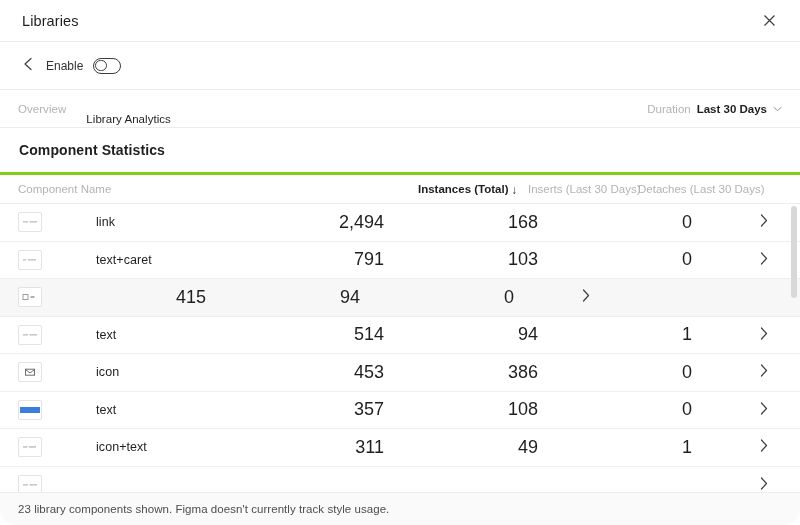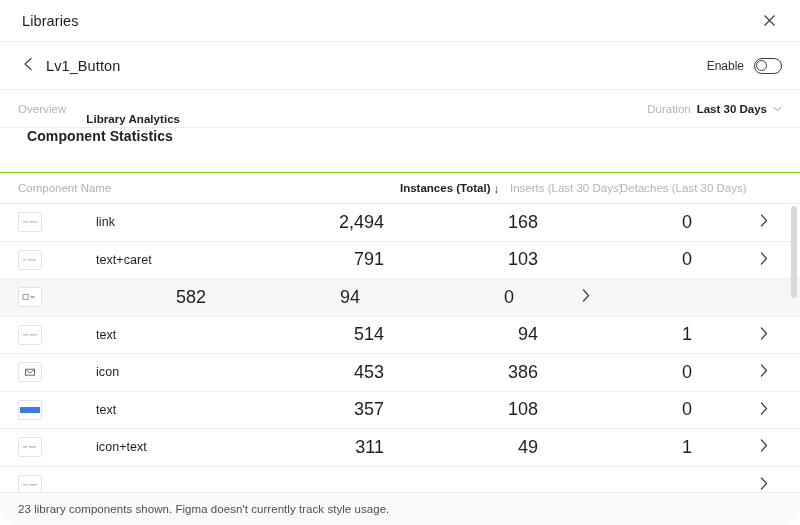--- a/index.html
+++ b/index.html
@@ -118,21 +118,21 @@
     flex: 1 1 auto;
   }
   .tab {
     font-size: 11.5px;
     cursor: pointer;
     color: #b3b3b3;
     letter-spacing: 0.05px;
   }
   .tab.active {
     color: #1f1f1f;
-    font-weight: bold;
+    font-weight: normal;
     margin-top: 20px;
   }
   .duration {
     display: flex;
     align-items: center;
     gap: 6px;
   }
   .duration-label {
     font-size: 11.5px;
     color: #b3b3b3;
@@ -147,41 +147,42 @@
     display: flex;
     align-items: center;
     cursor: pointer;
   }
 
   
   .section-title-row {
     height: 44px;
     flex: 0 0 44px;
     display: flex;
-    padding: 0 27px;
+    align-items: center;
+    padding: 0 19px;
     box-sizing: border-box;
   }
   .section-title {
     font-size: 14px;
     font-weight: bold;
     color: #1f1f1f;
     letter-spacing: 0.1px;
   }
 
   
   .table-header {
     height: 32px;
     flex: 0 0 32px;
     display: flex;
     align-items: center;
-    border-top: 1px solid #84cc16;
+    border-top: 3px solid #84cc16;
     border-bottom: 1px solid #ececec;
     background: #ffffff;
     box-sizing: border-box;
-    padding-right: 36px;
+    padding-right: 18px;
     padding-left: 18px;
   }
   .col-name {
     flex: 1 1 auto;
     font-size: 11.5px;
     color: #b3b3b3;
   }
   .col-num {
     width: 110px;
     text-align: left;
@@ -306,21 +307,20 @@
   </div>
 
   <div class="backrow">
     <div class="back-arrow">
       <span>
         <svg width="13" height="14" viewBox="0 0 13 14">
           <path d="M9 1.5 L3 7 L9 12.5" stroke="#3d3d3d" stroke-width="1.2" fill="none" stroke-linecap="round" stroke-linejoin="round"></path>
         </svg>
       </span>
     </div>
-    <div class="lib-name">Lv1_Button</div>
     <div class="enable-label">Enable</div>
     <div class="toggle">
       <div class="knob"></div>
     </div>
   </div>
 
   <div class="tabsrow">
     <div class="tabs">
       <div class="tab">Overview</div>
       <div class="tab active">Library Analytics</div>
@@ -386,21 +386,21 @@
               </svg></span>
           </div>
         </div>
         <div class="row highlight">
           <div class="thumb">
             <svg width="18" height="12" viewBox="0 0 18 12">
               <rect x="2" y="3.5" width="5" height="5" fill="none" stroke="#9e9e9e" stroke-width="1"></rect>
               <rect x="9.5" y="5.2" width="4" height="1.6" fill="#9e9e9e"></rect>
             </svg>
           </div>
-          <div class="cell-num">582</div>
+          <div class="cell-num">415</div>
           <div class="cell-num">94</div>
           <div class="cell-num">0</div>
           <div class="chev">
             <span><svg width="8" height="13" viewBox="0 0 8 13">
                 <path d="M1.5 1 L6.5 6.5 L1.5 12" stroke="#3d3d3d" stroke-width="1.2" fill="none" stroke-linecap="round" stroke-linejoin="round"></path>
               </svg></span>
           </div>
         </div>
         <div class="row">
           <div class="thumb">

